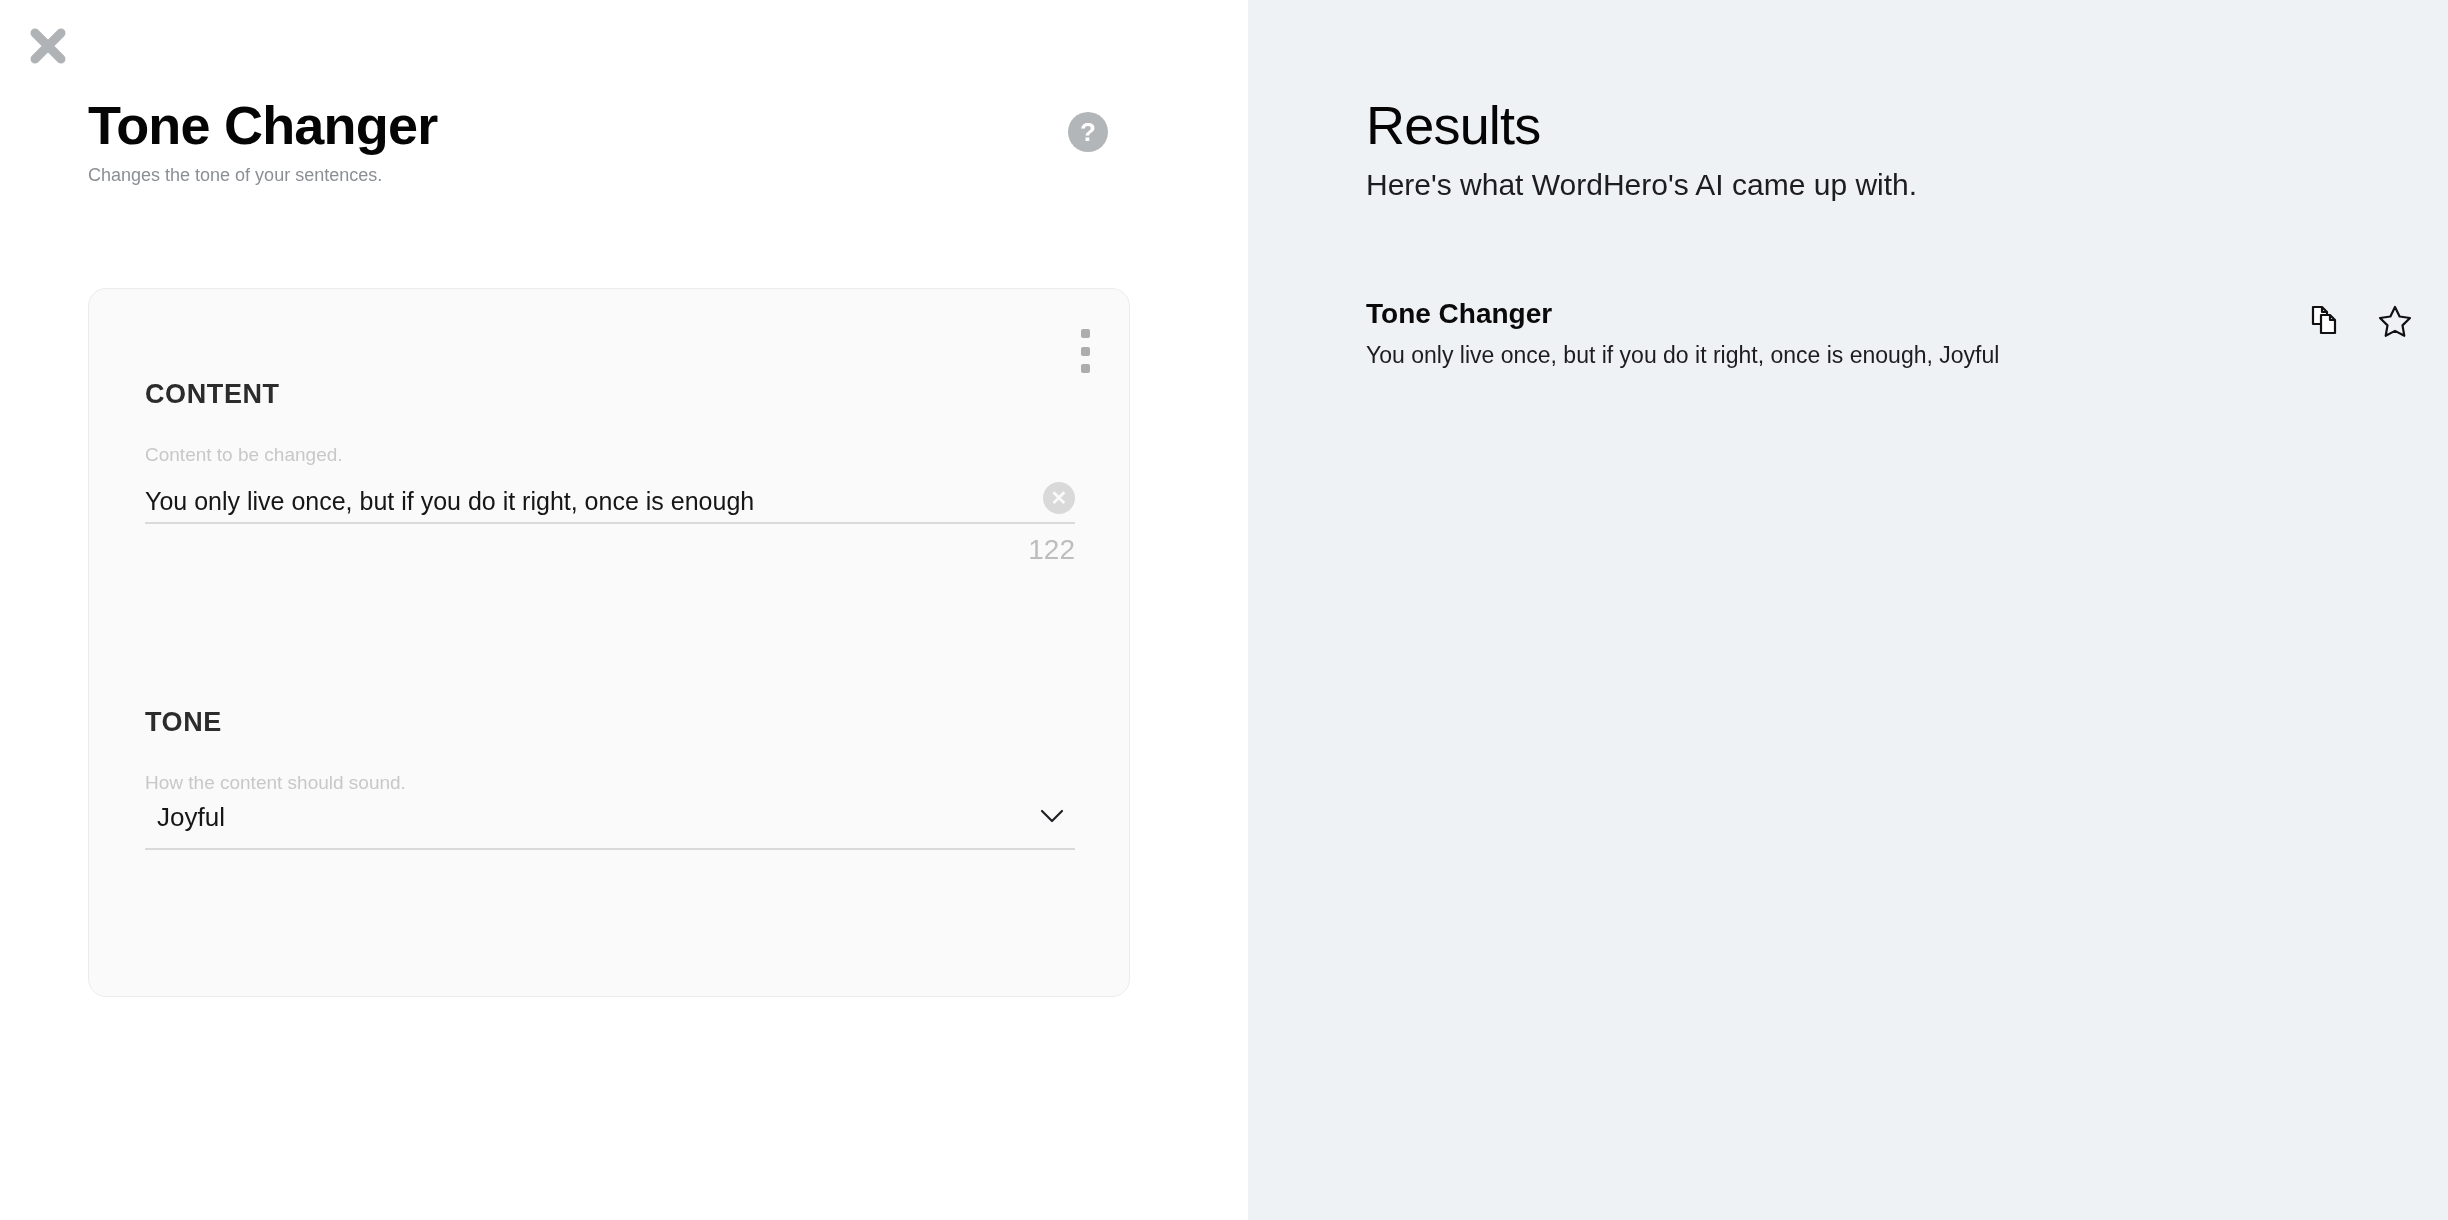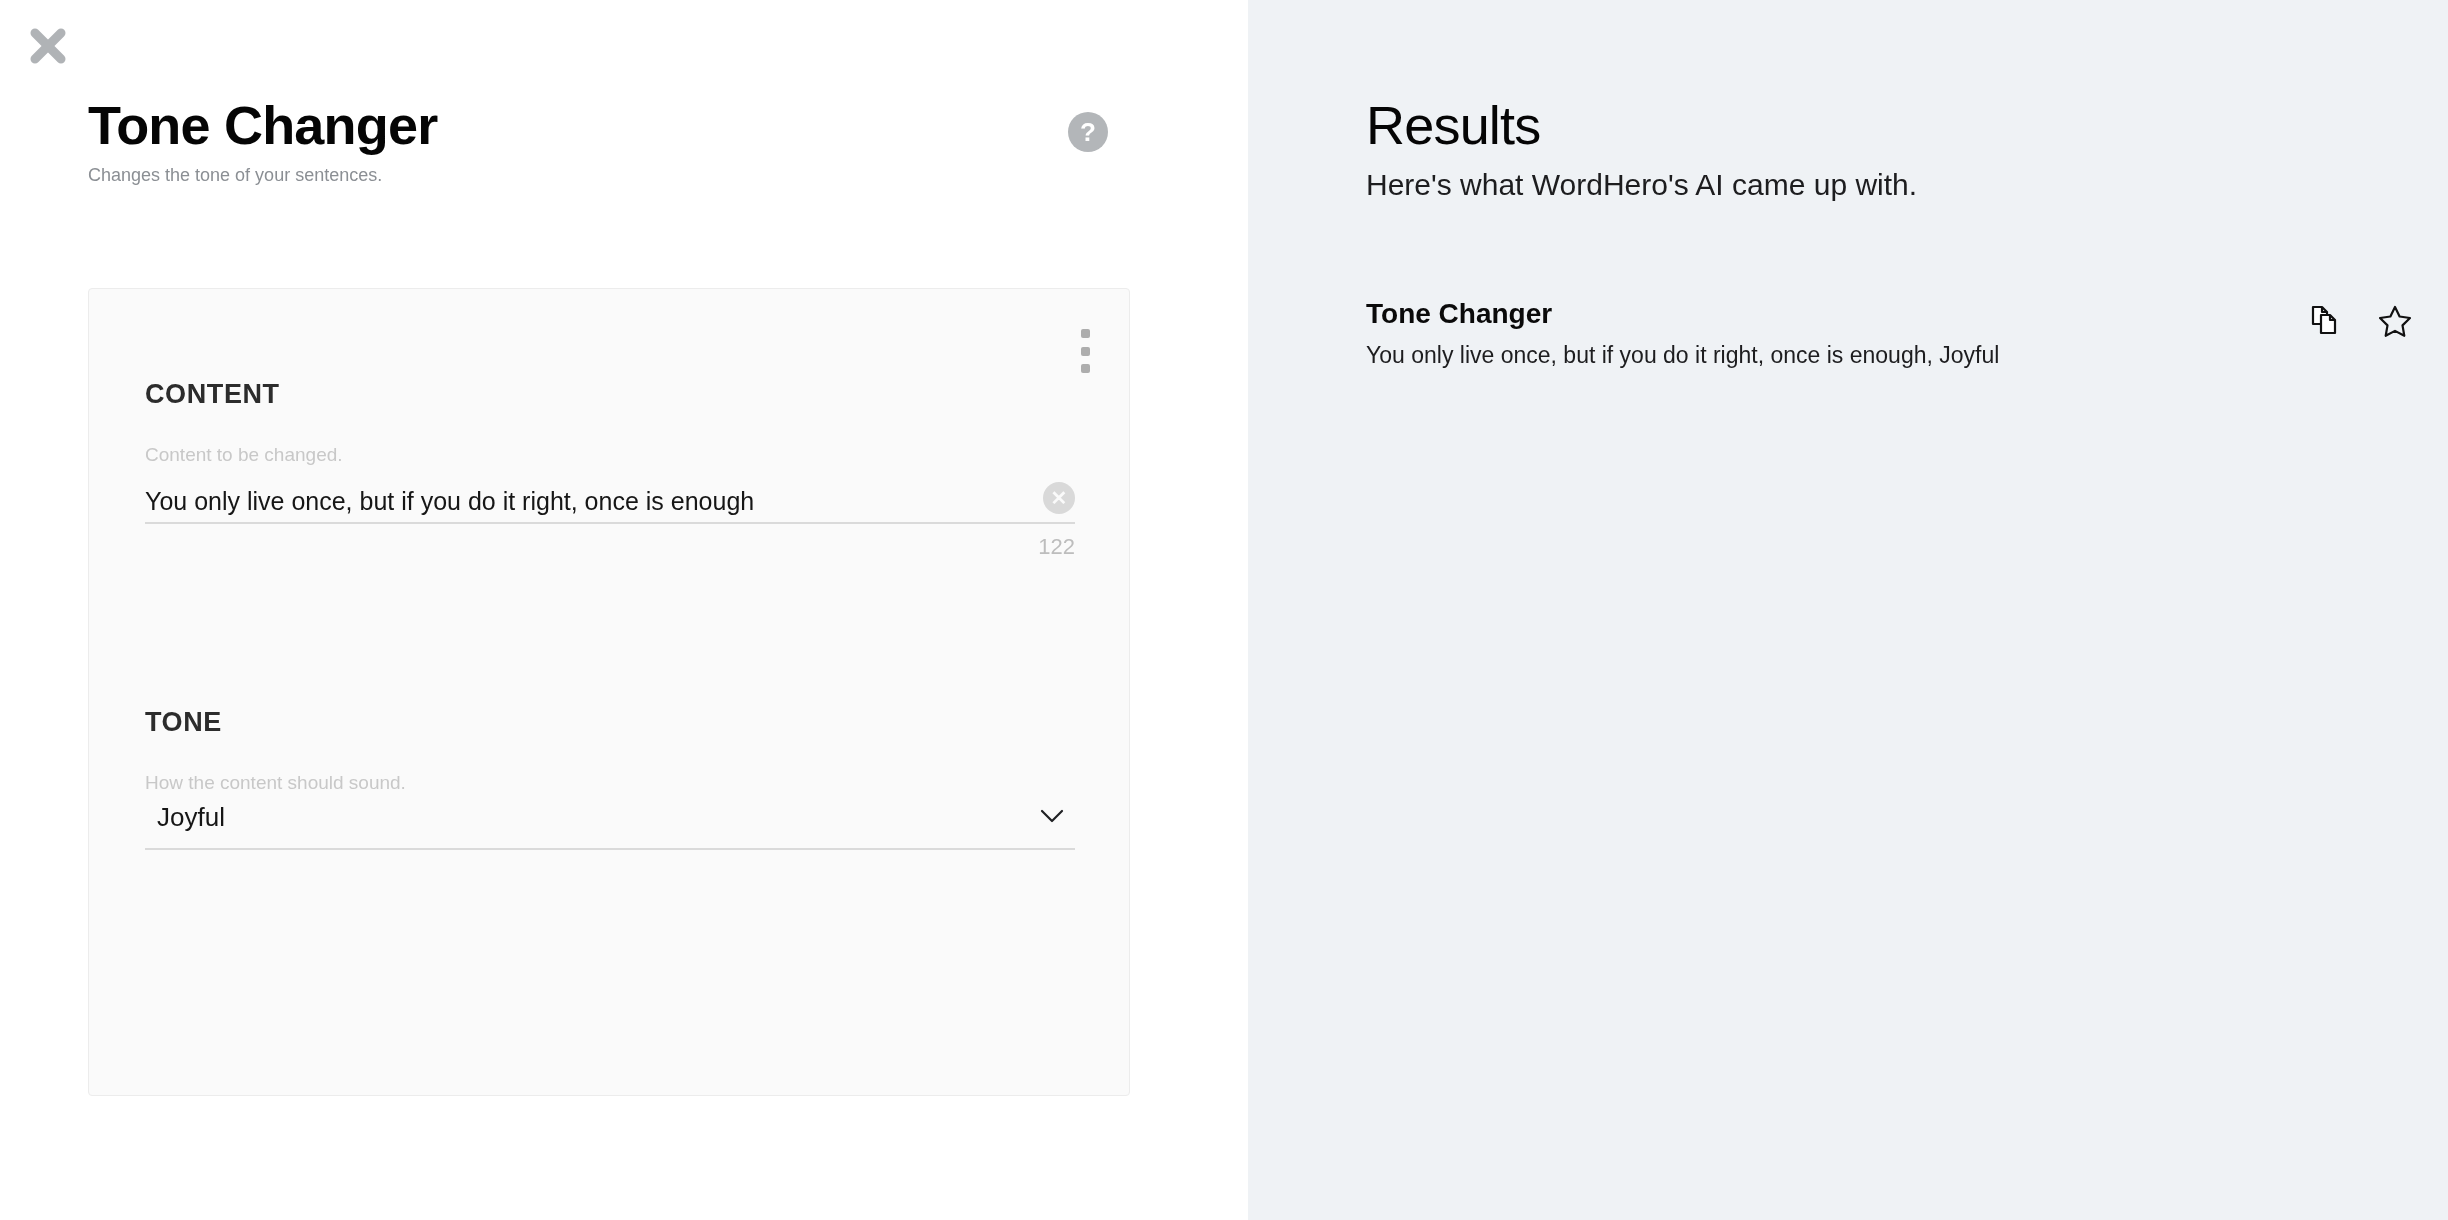--- a/index.html
+++ b/index.html
@@ -40,24 +40,24 @@
     width: 40px; height: 40px; border-radius: 50%;
     background: #b3b6b9;
     display: flex; align-items: center; justify-content: center;
     color: #ffffff; font-size: 26px; font-weight: 700;
     line-height: 1; cursor: pointer;
   }
 
   
   .form-card {
     position: absolute; left: 88px; top: 288px;
-    width: 1042px; height: 808px;
+    width: 1042px; height: 709px;
     background: #fafafa;
     border: 1px solid #ececec;
-    border-radius: 4px;
+    border-radius: 18px;
     padding-left: 44px;
   }
   .kebab {
     position: absolute; right: 30px; top: 36px;
     width: 28px; height: 52px;
     display: flex; flex-direction: column; align-items: center;
     justify-content: space-between; padding: 4px 0; cursor: pointer;
   }
   .kebab i { width: 9px; height: 9px; border-radius: 2px; background: #adadad; display:block; }
 
@@ -88,21 +88,21 @@
     background: transparent; border: none; outline: none;
   }
   .clear-icon {
     width: 32px; height: 32px; border-radius: 50%;
     background: #d9d9d9; color: #fafafa;
     display: flex; align-items: center; justify-content: center;
     font-size: 20px; font-weight: 700; line-height: 1;
     margin: 0 0 8px 12px; cursor: pointer; flex: 0 0 32px;
   }
   .char-count {
-    text-align: right; font-size: 22px; color: #bdbdbd;
+    text-align: right; font-size: 28px; color: #bdbdbd;
     margin-top: 10px;
   }
   .select-row {
     position: relative;
     display: flex; align-items: center; justify-content: space-between;
     border-bottom: 2px solid #dadada;
     height: 56px; margin-top: 0; padding: 0 10px 0 12px;
     cursor: pointer;
   }
   .select-value { font-size: 26px; color: #161616; padding-bottom: 8px; }

